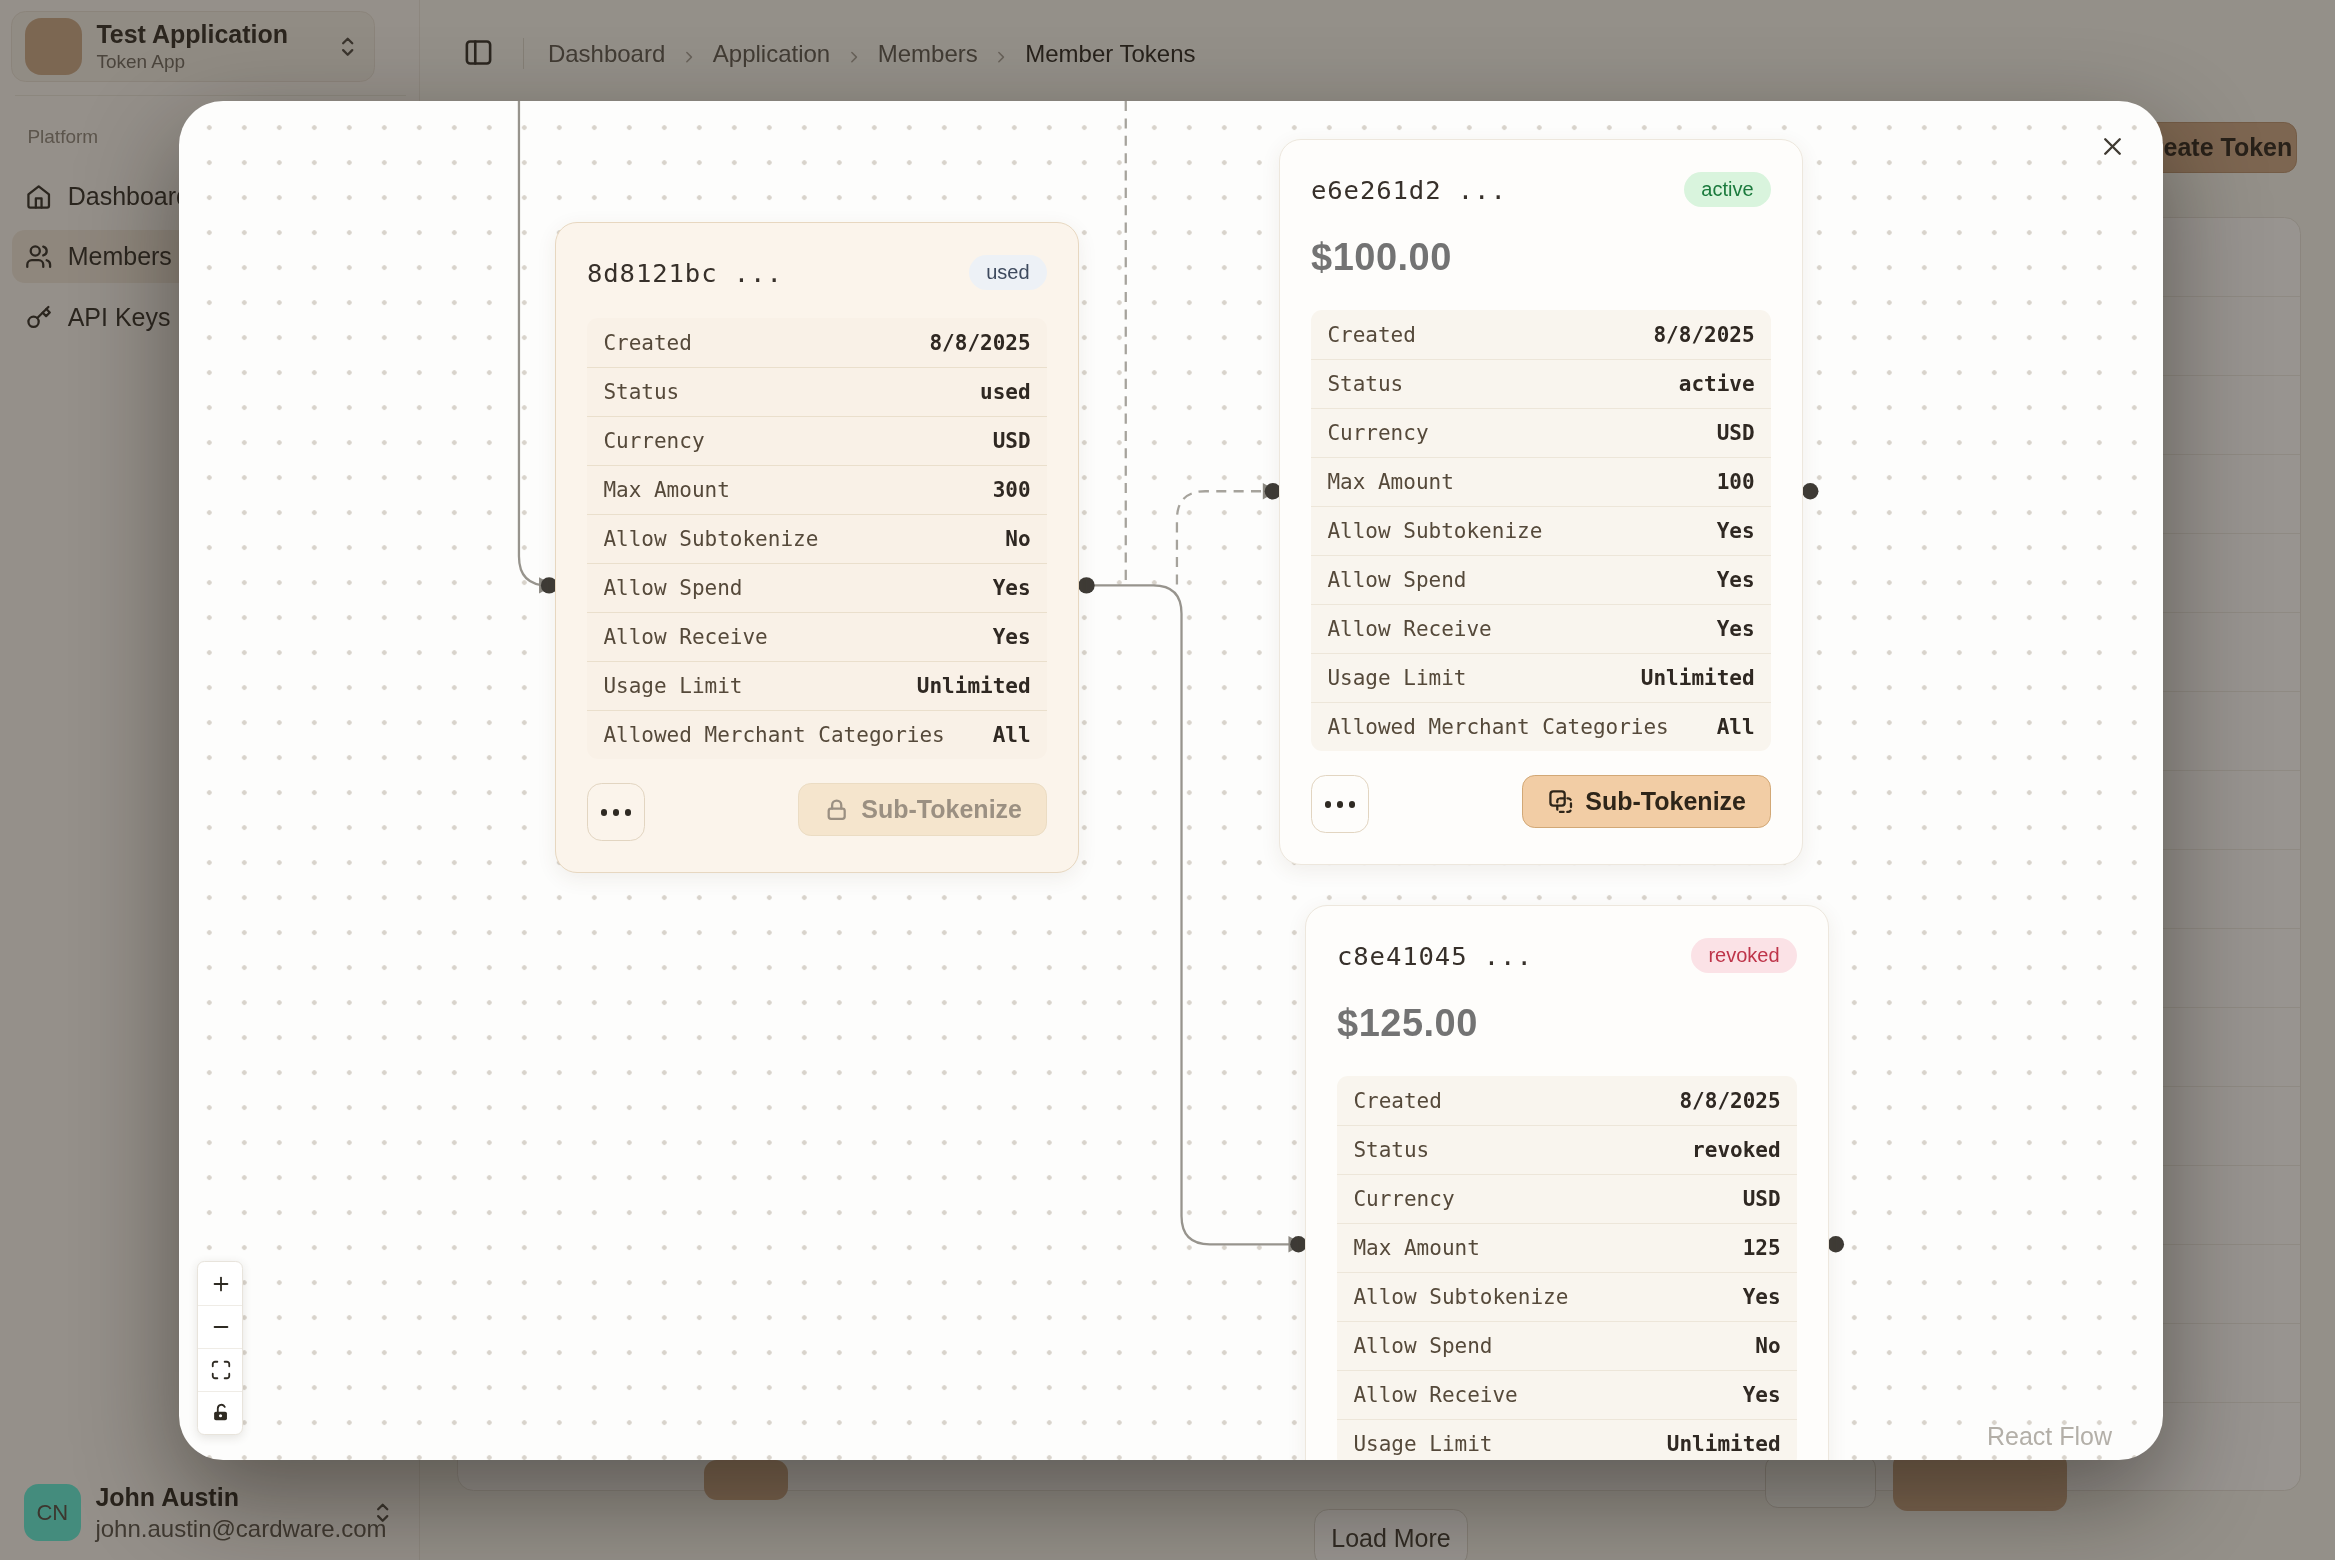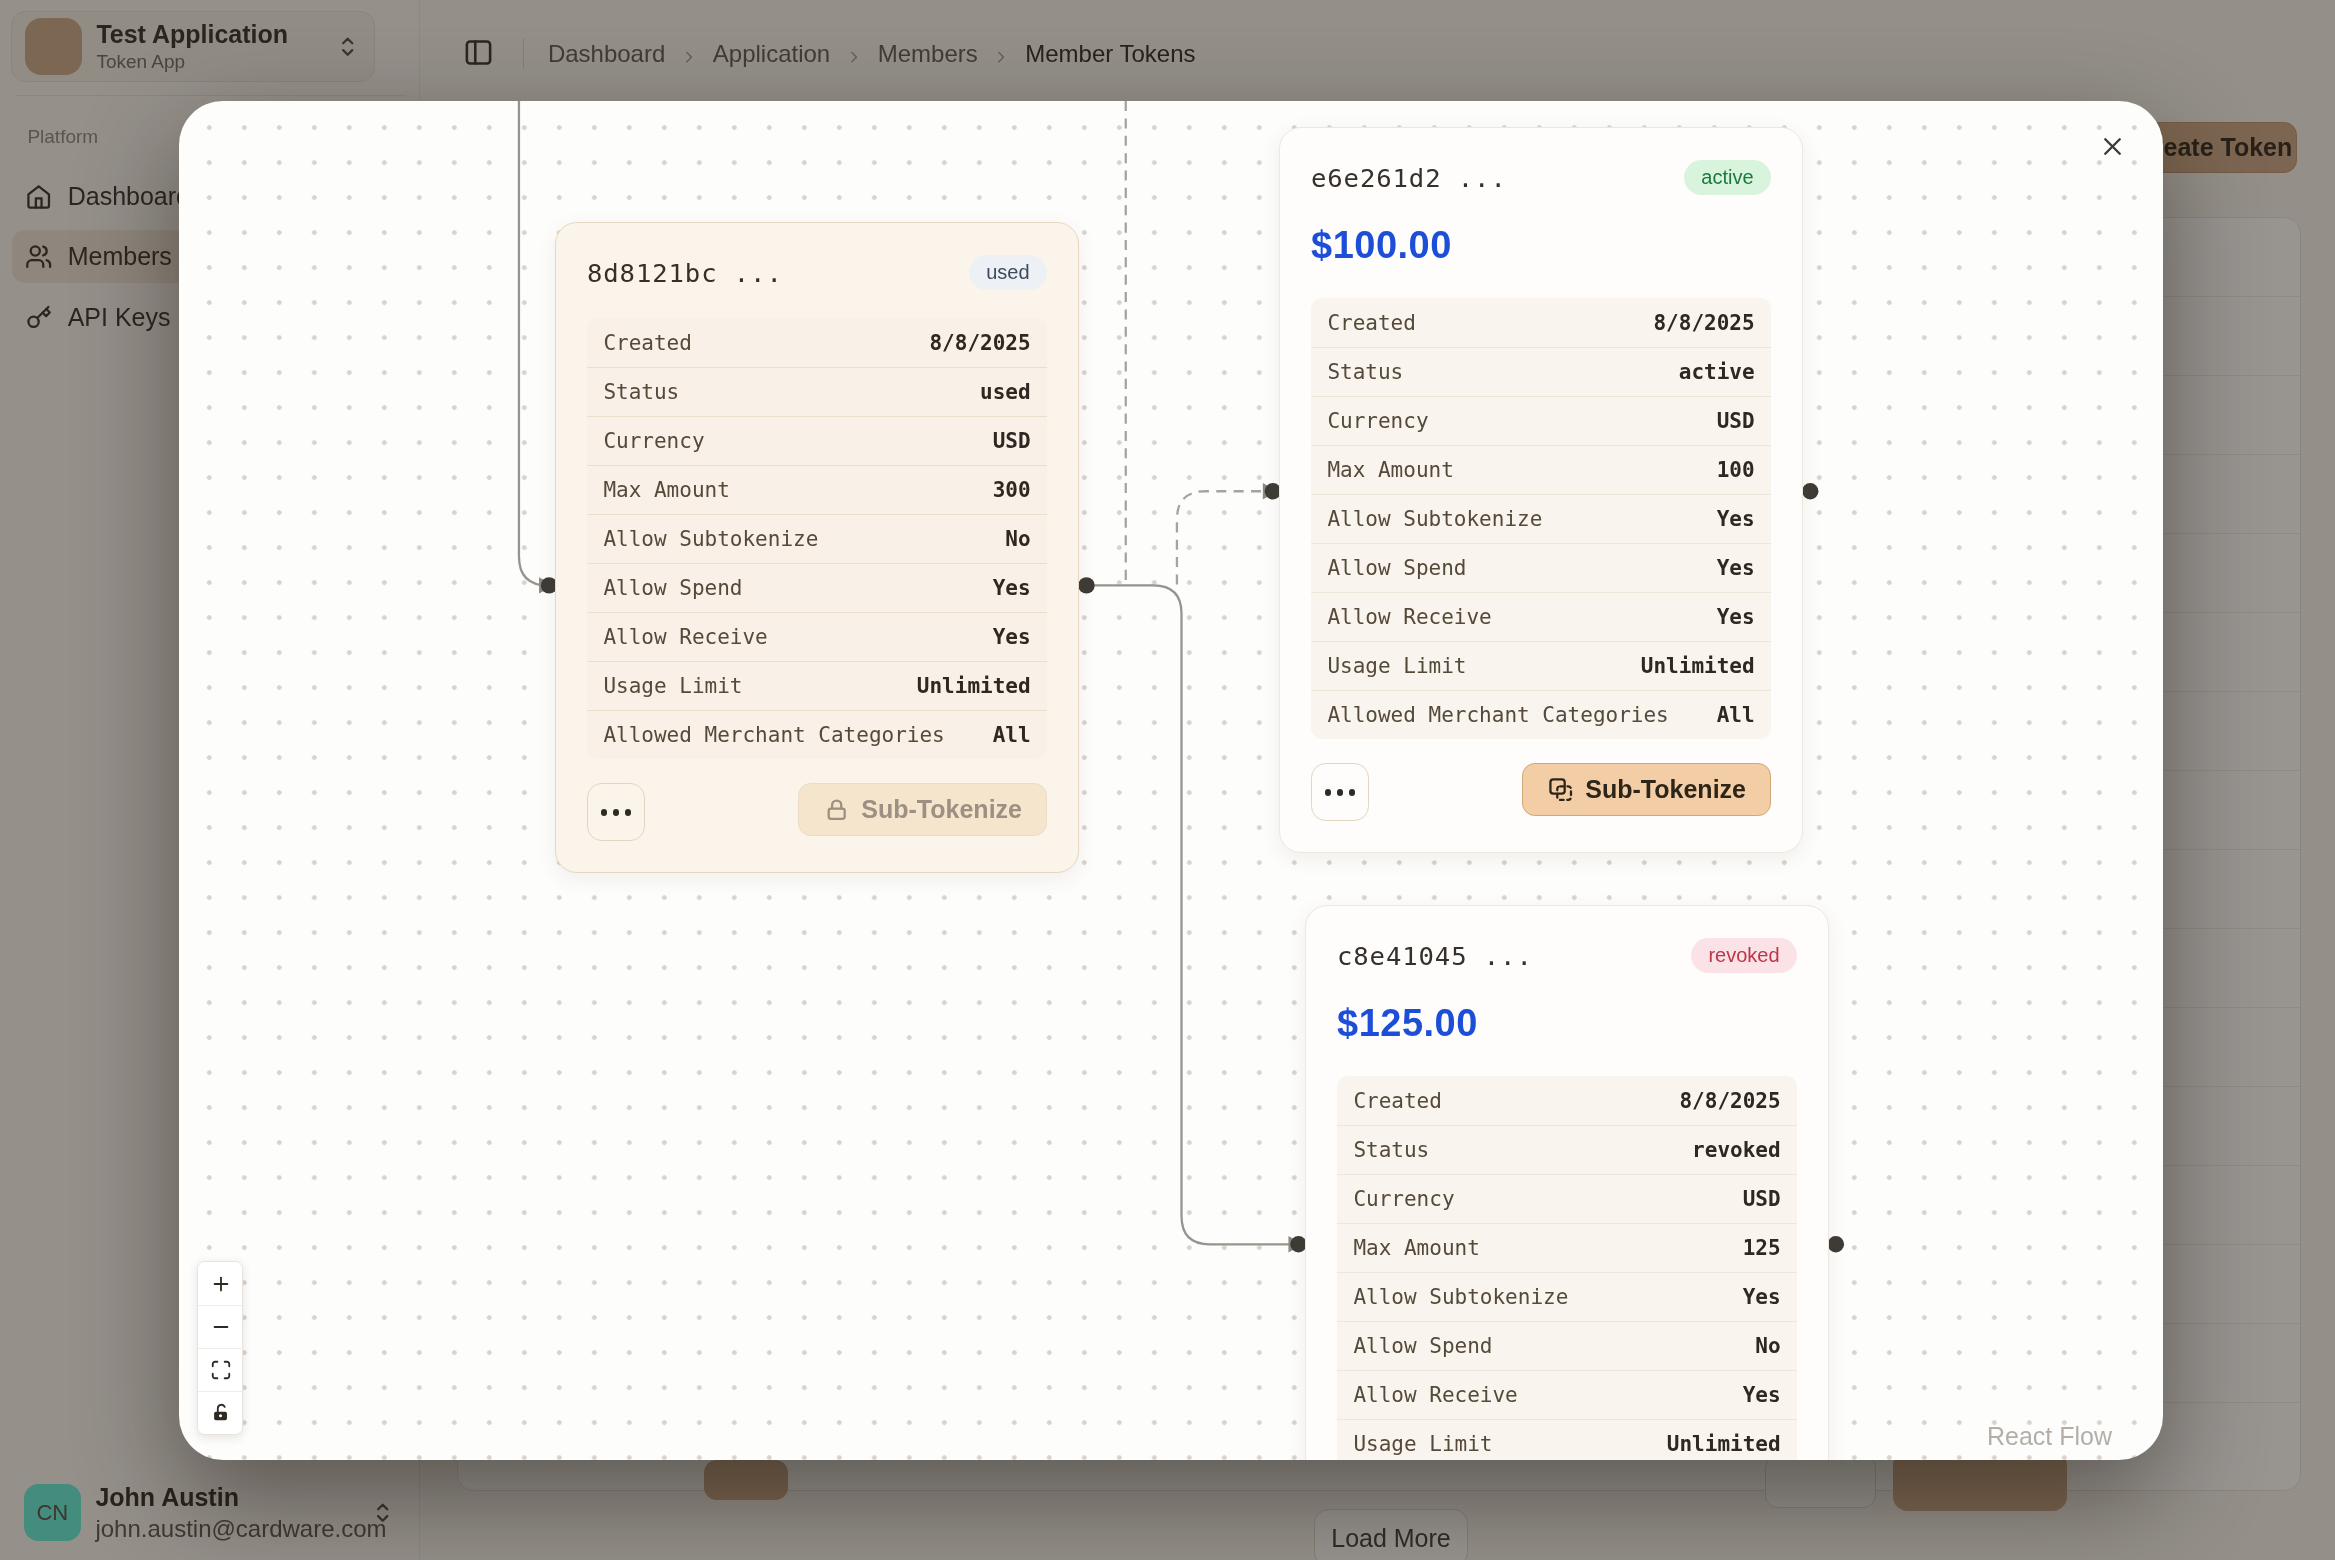--- a/index.html
+++ b/index.html
@@ -76,21 +76,21 @@
   .arrow { fill:#8C8982; }
 
   .token-card { position:absolute; width:524px; border-radius:22px; padding:31px; z-index:2;
     box-shadow:0 5.5px 20px rgba(90,70,40,0.08); cursor:grab; }
   .card-cream { background:#FBF4EB; border:1.4px solid #E7D7C0; }
   .card-white { background:#FEFDFB; border:1.4px solid #EDE7DD; }
   .card-head { height:37px; display:flex; align-items:center; justify-content:space-between; }
   .token-id { font-family:"DejaVu Sans Mono","Liberation Mono",monospace; font-size:25.6px;
     color:#37302A; letter-spacing:0.9px; }
   .badge { font-size:20px; padding:6.4px 17.4px; border-radius:913px; font-weight:500; }
-  .amount { margin-top:24px; height:51px; font-size:38px; font-weight:700; color:#1d4ed8;
+  .amount { margin-top:24px; height:51px; font-size:38px; font-weight:700; color:#737373;
     display:flex; align-items:center; letter-spacing:0.5px; }
   .detail-table { margin-top:27.4px; border-radius:11px; overflow:hidden; }
   .tbl-cream { background:#F9F1E7; }
   .tbl-white { background:#F9F5EE; }
   .detail-row { height:49px; display:flex; align-items:center; justify-content:space-between;
     padding:0 16.4px; font-family:"DejaVu Sans Mono","Liberation Mono",monospace; font-size:21px; }
   .tbl-cream .detail-row + .detail-row { border-top:0.9px solid #EADFCC; }
   .tbl-white .detail-row + .detail-row { border-top:0.9px solid #EDE6D9; }
   .detail-label { color:#55493A; }
   .detail-value { color:#2F2822; font-weight:700; }
@@ -298,21 +298,21 @@
           </div>
           <div class="subtok-btn subtok-disabled">
             <svg class="icon" viewBox="0 0 24 24">
               <rect x="5" y="11" width="14" height="9" rx="2"></rect>
               <path d="M8 11V8a4 4 0 0 1 8 0v3"></path>
             </svg>
             <span>Sub-Tokenize</span>
           </div>
         </div>
       </div>
-    <div class="token-card card-white" style="left:1100px; top:26px;">
+    <div class="token-card card-white" style="left:1100px; top:38px;">
         <div class="card-head">
           <span class="token-id">e6e261d2 ...</span>
           <span class="badge" style="background: rgb(217, 244, 221); color: rgb(27, 122, 61);">active</span>
         </div>
         <div class="amount">$100.00</div>
         <div class="detail-table tbl-white">
           <div class="detail-row">
             <span class="detail-label">Created</span>
             <span class="detail-value">8/8/2025</span>
           </div>

